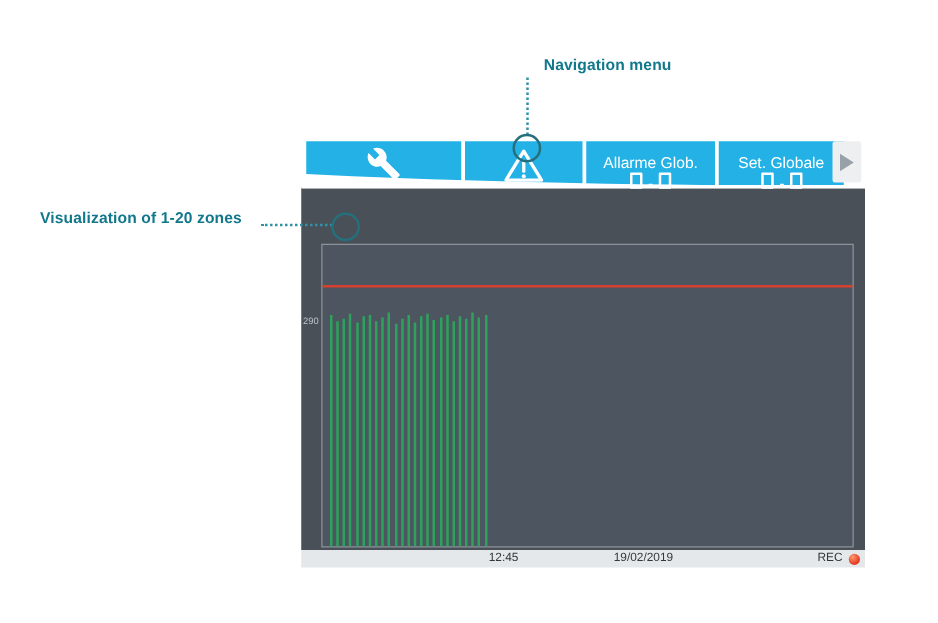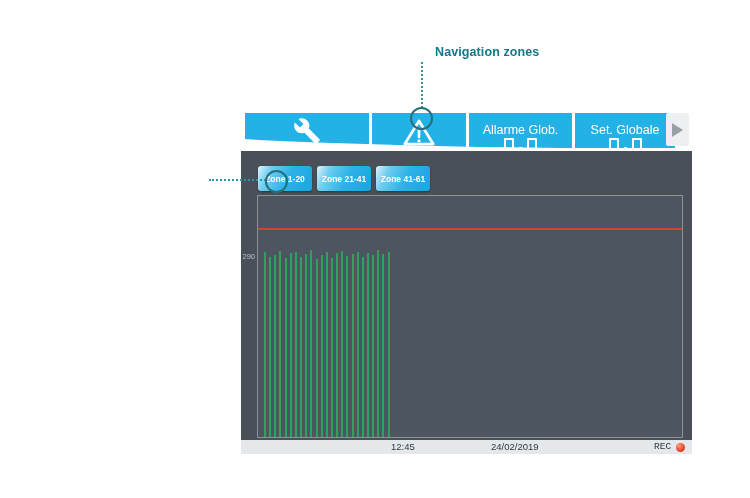--- a/index.html
+++ b/index.html
@@ -89,37 +89,38 @@
   .bars { position:absolute; inset:0; }
   .bar { position:absolute; bottom:0; width:2px; background:#2da25c; }
 
   
   .statusbar {
     position:absolute; left:0; top:327px; width:451px; height:14px;
     background:#e5e8ea; color:#32383d; font-size:9.5px; line-height:14px;
   }
   .st-time { position:absolute; left:150px; }
   .st-date { position:absolute; left:250px; }
-  .st-rec  { position:absolute; left:413px; display:flex; align-items:center; gap:5px; height:14px;font-family:Liberation Mono, monospace; }
+  .st-rec  { position:absolute; left:413px; display:flex; align-items:center; gap:5px; height:14px; }
   .rec-dot {
     width:9px; height:9px; border-radius:50%;
     background:radial-gradient(circle at 35% 30%, #ff9a70 0%, #e8432a 60%, #d03518 100%);
   }
 
   svg { display:block; }
 </style>
 </head>
 <body>
 
 <div class="page">
 
-  <div class="ann-label ann-label-nav">Navigation zones</div>
+  <div class="ann-label ann-label-nav">Navigation menu</div>
   <div class="dotted-v"></div>
   <div class="ann-circle ann-circle-nav"></div>
 
+  <div class="ann-label ann-label-zones">Visualization of 1-20 zones</div>
   <div class="dotted-h"></div>
   <div class="ann-circle ann-circle-zones"></div>
 
   <div class="panel">
 
     <div class="header">
       <div class="hbtn hbtn-wrench">
         <span>
           <svg width="28" height="28" viewBox="0 0 24 24">
             <path fill="#ffffff" d="M22.7 19l-9.1-9.1c.9-2.3.4-5-1.5-6.9-2-2-5-2.4-7.4-1.3L9 6 6 9 1.6 4.7C.4 7.1.9 10.1 2.9 12.1c1.9 1.9 4.6 2.4 6.9 1.5l9.1 9.1c.4.4 1 .4 1.4 0l2.3-2.3c.5-.4.5-1.1.1-1.4z"></path>
@@ -158,25 +159,20 @@
       <div class="play-area">
         <div class="play-tri"></div>
       </div>
 
       <svg class="crescent" width="451" height="38" viewBox="0 0 451 38">
         <path d="M0,26 C150,33.5 320,36 451,35.2 L451,38 L0,38 Z" fill="#ffffff"></path>
       </svg>
     </div>
 
     <div class="main">
-      <div class="tabs">
-        <div class="tab">Zone 1-20</div>
-        <div class="tab">Zone 21-41</div>
-        <div class="tab">Zone 41-61</div>
-      </div>
 
       <span class="ytick" id="ytick" style="top: 101.657px;">290</span>
 
       <div class="chart" id="chart">
         <div class="redline" id="redline" style="top: 31.6418px; background: rgb(213, 65, 47);"></div>
         <div class="bars" id="bars">
             <div class="bar" style="left: 6px; height: 76.7164%; background: rgb(45, 162, 92);"></div>
             <div class="bar" style="left: 11.15px; height: 74.6269%; background: rgb(45, 162, 92);"></div>
             <div class="bar" style="left: 16.3px; height: 75.5224%; background: rgb(45, 162, 92);"></div>
             <div class="bar" style="left: 21.45px; height: 77.0149%; background: rgb(45, 162, 92);"></div>
@@ -200,21 +196,21 @@
             <div class="bar" style="left: 114.15px; height: 75.5224%; background: rgb(45, 162, 92);"></div>
             <div class="bar" style="left: 119.3px; height: 77.6119%; background: rgb(45, 162, 92);"></div>
             <div class="bar" style="left: 124.45px; height: 75.8209%; background: rgb(45, 162, 92);"></div>
             <div class="bar" style="left: 129.6px; height: 76.7164%; background: rgb(45, 162, 92);"></div>
           </div>
       </div>
     </div>
 
     <div class="statusbar">
       <span class="st-time">12:45</span>
-      <span class="st-date">24/02/2019</span>
+      <span class="st-date">19/02/2019</span>
       <span class="st-rec">
         <span>REC</span>
         <span class="rec-dot"></span>
       </span>
     </div>
 
   </div>
 </div>
 
 </body></html>

